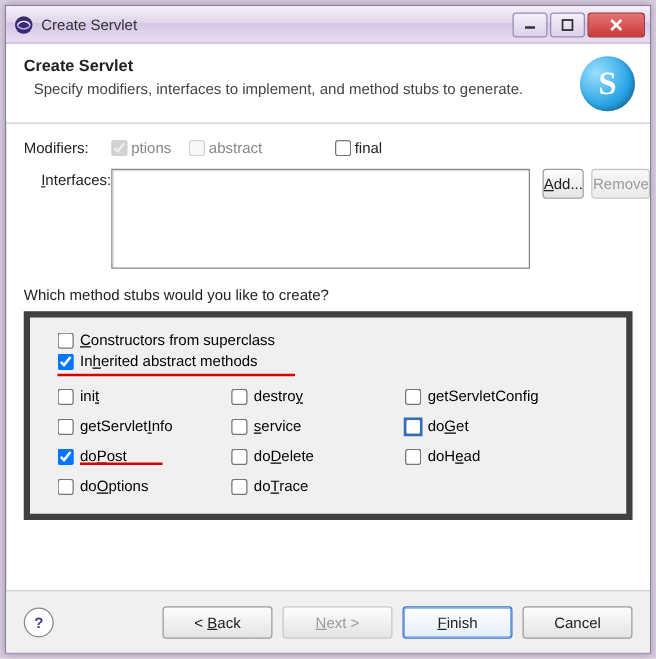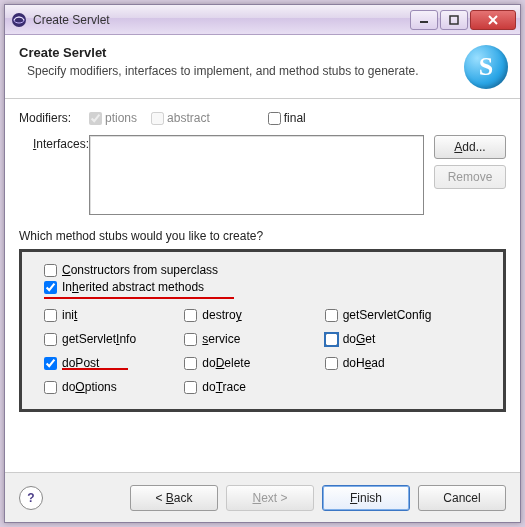--- a/index.html
+++ b/index.html
@@ -74,34 +74,34 @@
   .modifiers label.enabled { color:#222;padding-left:44px; }
   .interfaces-row { display:flex; align-items:flex-start; }
   .interfaces-row .lbl { padding-top:2px;text-align:right;}
   .interfaces-box {
     flex:1;
     height:80px;
     background:#fff;
     border:1px solid #888;
     box-shadow: inset 1px 1px 0 #ddd;
   }
-  .side-btns { width:72px; margin-left:10px; display:flex;flex-direction:column;gap:6px;}
+  .side-btns { width:72px; margin-left:10px; display:flex;flex-direction:row;gap:6px;}
   .wbtn {
     height:24px;
     border:1px solid #9b9b9b;
     background: linear-gradient(to bottom,#fdfdfd,#e4e4e4);
     border-radius:3px;
     font-size:12px;
     display:flex;align-items:center;justify-content:center;
     color:#222;
   }
   .wbtn.disabled { color:#9a9a9a; border-color:#c4c4c4; background:linear-gradient(to bottom,#f6f6f6,#ececec);}
   .question { margin: 14px 0 6px 0; color:#222;}
   .stubs-panel {
-    border:3px solid #404040;
+    border:5px solid #404040;
     padding: 8px 10px 12px 10px;
     background:#f0f0f0;
   }
   .ck { display:flex; align-items:center; margin: 3px 0; }
   .ck input { margin:0 5px 0 0; width:13px;height:13px;}
   .ck-grid { display:grid; grid-template-columns: 1fr 1fr 1.2fr; row-gap:4px; margin-top:6px; margin-left:12px;}
   .redline { height:2px;background:#d40000;margin:1px 0 3px 0;}
   .redline.short { width:66px; margin-left:30px;}
   .redline.med { width:190px; margin-left:12px;}
   .boxhi { outline:2px solid #2f6fb7; outline-offset:-1px;}

